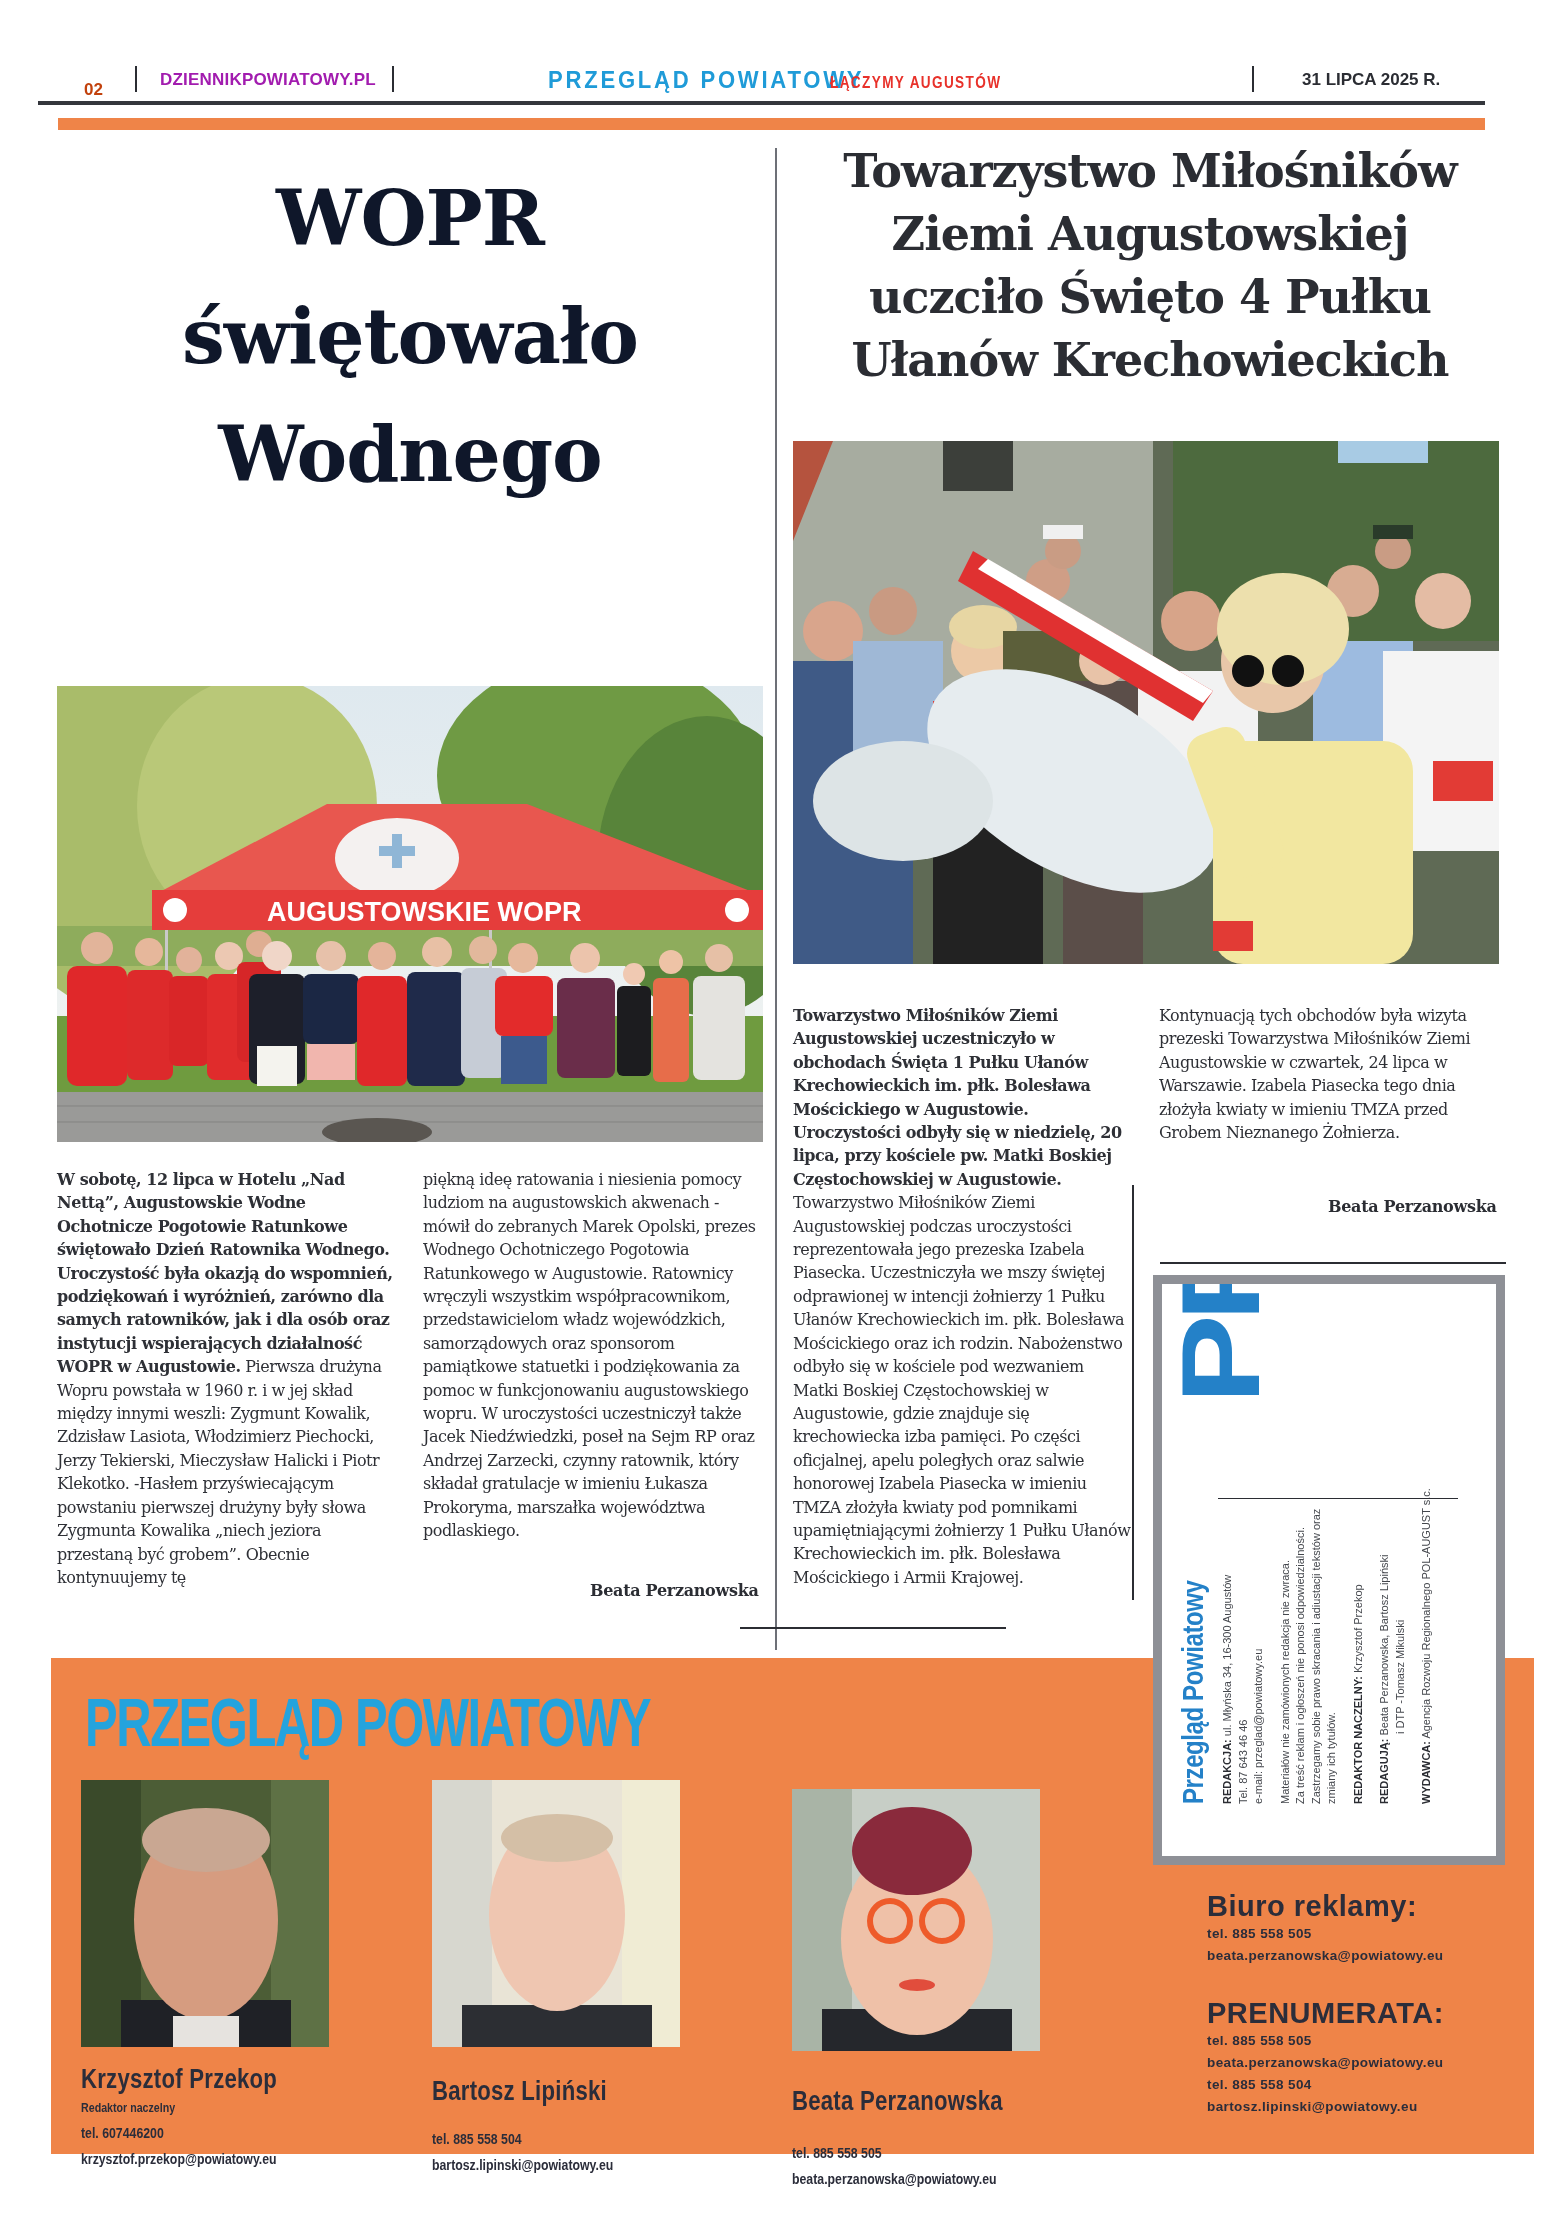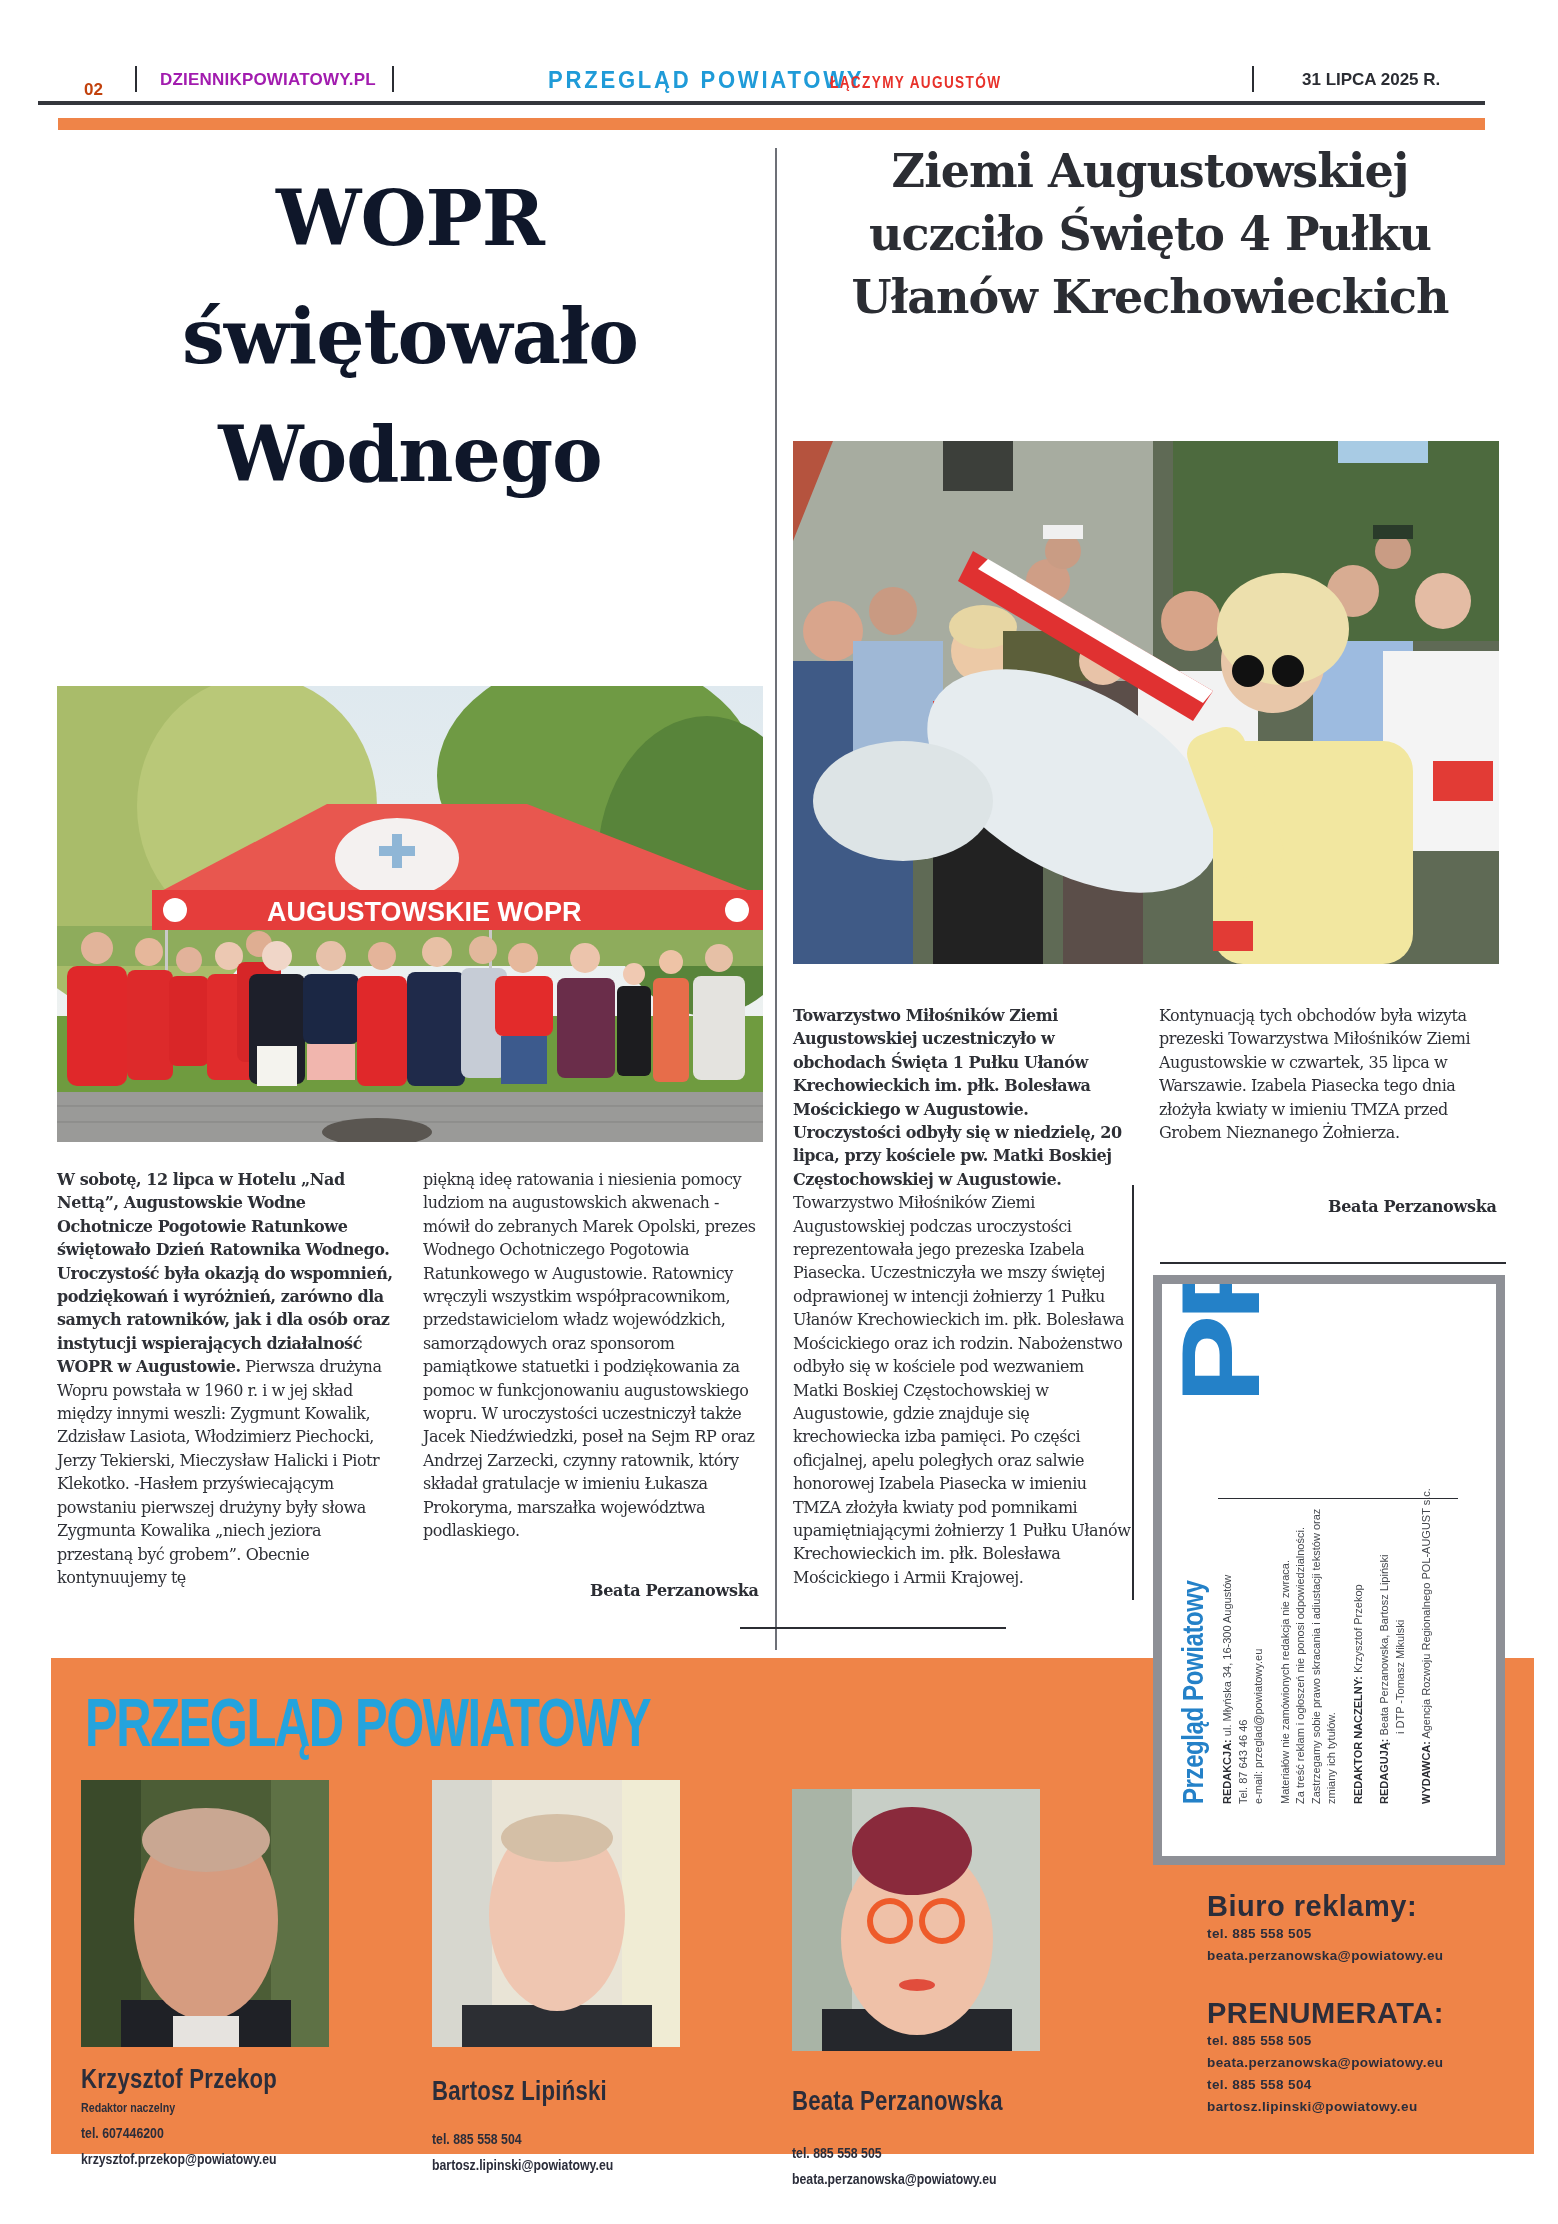--- a/index.html
+++ b/index.html
@@ -160,20 +160,21 @@
   <span class="lead">W sobotę, 12 lipca w Hotelu „Nad Nettą”, Augustowskie Wodne Ochotnicze Pogotowie Ratunkowe świętowało Dzień Ratownika Wodnego. Uroczystość była okazją do wspomnień, podziękowań i wyróżnień, zarówno dla samych ratowników, jak i dla osób oraz instytucji wspierających działalność WOPR w Augustowie.</span>
   <span>Pierwsza drużyna Wopru powstała w 1960 r. i w jej skład między innymi weszli: Zygmunt Kowalik, Zdzisław Lasiota, Włodzimierz Piechocki, Jerzy Tekierski, Mieczysław Halicki i Piotr Klekotko. -Hasłem przyświecającym powstaniu pierwszej drużyny były słowa Zygmunta Kowalika „niech jeziora przestaną być grobem”. Obecnie kontynuujemy tę</span>
 </div>
 
 <div class="body-text" style="left:423px;top:1168px;width:342px">
   <span>piękną ideę ratowania i niesienia pomocy ludziom na augustowskich akwenach -mówił do zebranych Marek Opolski, prezes Wodnego Ochotniczego Pogotowia Ratunkowego w Augustowie. Ratownicy wręczyli wszystkim współpracownikom, przedstawicielom władz wojewódzkich, samorządowych oraz sponsorom pamiątkowe statuetki i podziękowania za pomoc w funkcjonowaniu augustowskiego wopru. W uroczystości uczestniczył także Jacek Niedźwiedzki, poseł na Sejm RP oraz Andrzej Zarzecki, czynny ratownik, który składał gratulacje w imieniu Łukasza Prokoryma, marszałka województwa podlaskiego.</span>
 </div>
 <div class="byline" style="left:590px;top:1581px">Beata Perzanowska</div>
 
 <div class="a2-title">
+  <div>Towarzystwo Miłośników</div>
   <div>Ziemi Augustowskiej</div>
   <div>uczciło Święto 4 Pułku</div>
   <div>Ułanów Krechowieckich</div>
 </div>
 
 <div class="photo" style="left:793px;top:441px;width:706px;height:523px">
   <svg viewBox="0 0 706 523" preserveAspectRatio="none">
     <rect width="706" height="523" fill="#5f6a55"></rect>
     <rect x="0" y="0" width="360" height="300" fill="#a7aca0"></rect>
     <polygon points="0,0 40,0 0,100" fill="#b5533e"></polygon>
@@ -221,21 +222,21 @@
     <rect x="640" y="320" width="60" height="40" fill="#e23b35"></rect>
   </svg>
 </div>
 
 <div class="body-text" style="left:793px;top:1004px;width:338px">
   <span class="lead">Towarzystwo Miłośników Ziemi Augustowskiej uczestniczyło w obchodach Święta 1 Pułku Ułanów Krechowieckich im. płk. Bolesława Mościckiego w Augustowie. Uroczystości odbyły się w niedzielę, 20 lipca, przy kościele pw. Matki Boskiej Częstochowskiej w Augustowie.</span>
   <span>Towarzystwo Miłośników Ziemi Augustowskiej podczas uroczystości reprezentowała jego prezeska Izabela Piasecka. Uczestniczyła we mszy świętej odprawionej w intencji żołnierzy 1 Pułku Ułanów Krechowieckich im. płk. Bolesława Mościckiego oraz ich rodzin. Nabożenstwo odbyło się w kościele pod wezwaniem Matki Boskiej Częstochowskiej w Augustowie, gdzie znajduje się krechowiecka izba pamięci. Po części oficjalnej, apelu poległych oraz salwie honorowej Izabela Piasecka w imieniu TMZA złożyła kwiaty pod pomnikami upamiętniającymi żołnierzy 1 Pułku Ułanów Krechowieckich im. płk. Bolesława Mościckiego i Armii Krajowej.</span>
 </div>
 
 <div class="body-text" style="left:1159px;top:1004px;width:342px">
-  <span>Kontynuacją tych obchodów była wizyta prezeski Towarzystwa Miłośników Ziemi Augustowskie w czwartek, 35 lipca w Warszawie. Izabela Piasecka tego dnia złożyła kwiaty w imieniu TMZA przed Grobem Nieznanego Żołnierza.</span>
+  <span>Kontynuacją tych obchodów była wizyta prezeski Towarzystwa Miłośników Ziemi Augustowskie w czwartek, 24 lipca w Warszawie. Izabela Piasecka tego dnia złożyła kwiaty w imieniu TMZA przed Grobem Nieznanego Żołnierza.</span>
 </div>
 <div class="byline" style="left:1328px;top:1197px">Beata Perzanowska</div>
 
 <div style="position:absolute;left:1132px;top:1185px;width:2px;height:415px;background:#2b2d33"></div>
 <div class="short-rule" style="left:1160px;top:1262px;width:346px"></div>
 <div class="short-rule" style="left:740px;top:1627px;width:266px"></div>
 
 <div class="promo">
   <div class="big">PRZEGLĄD POWIATOWY</div>
 

